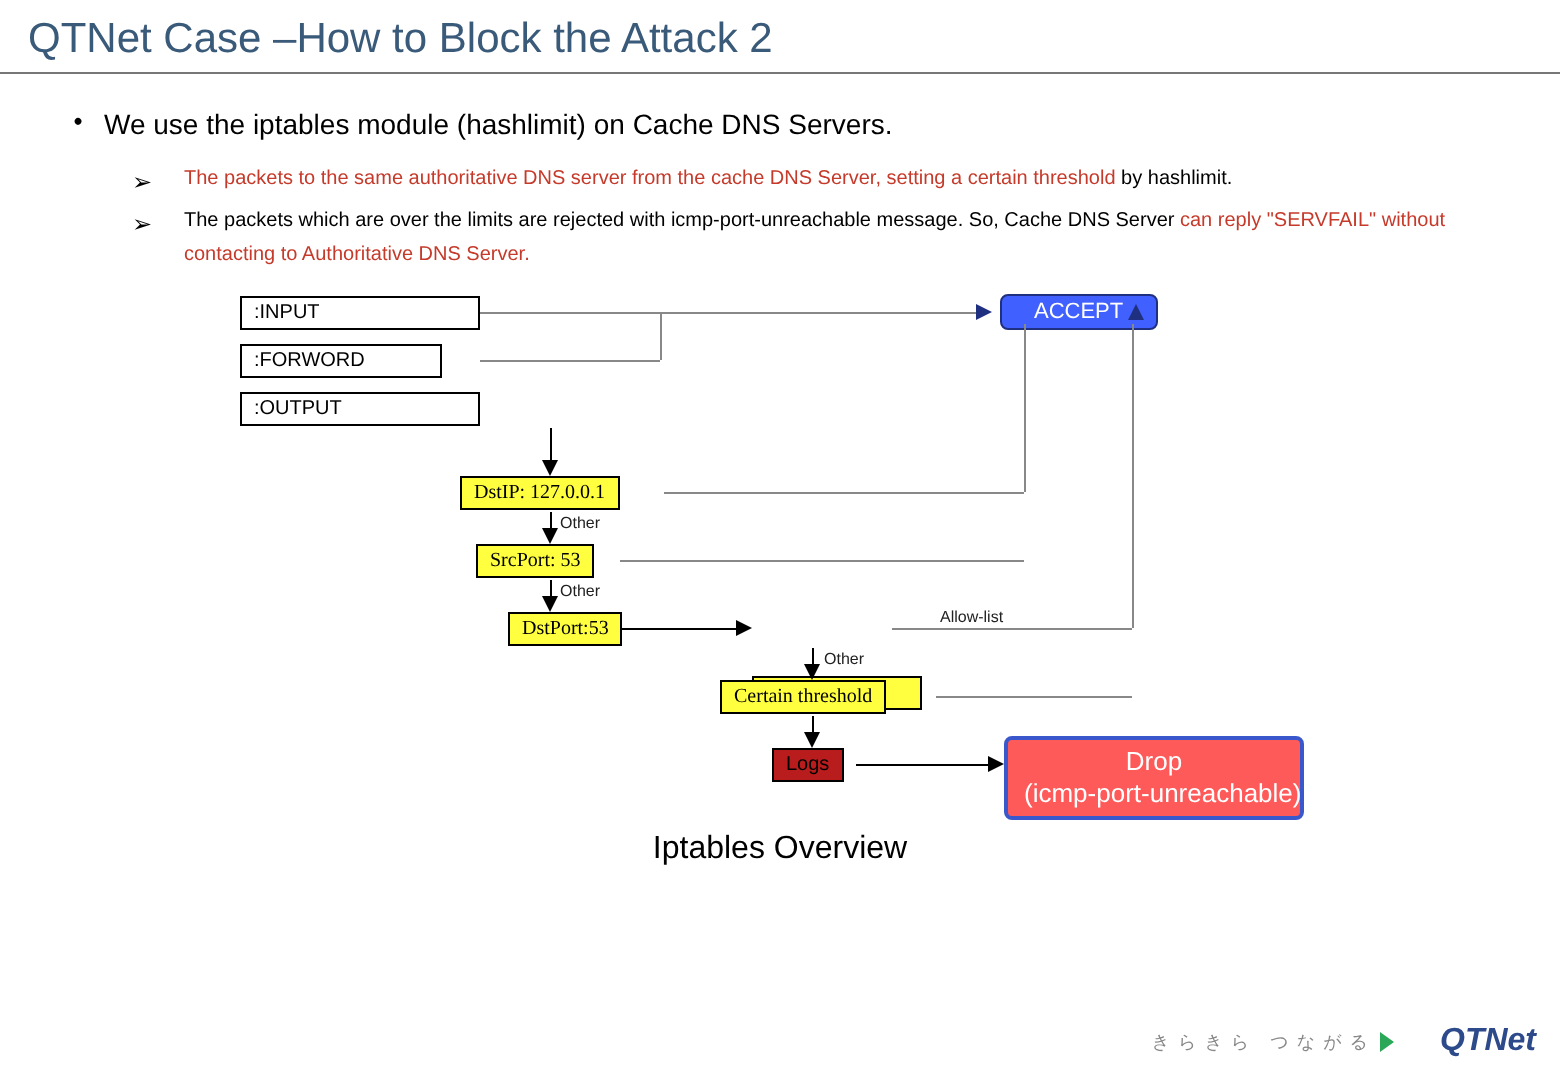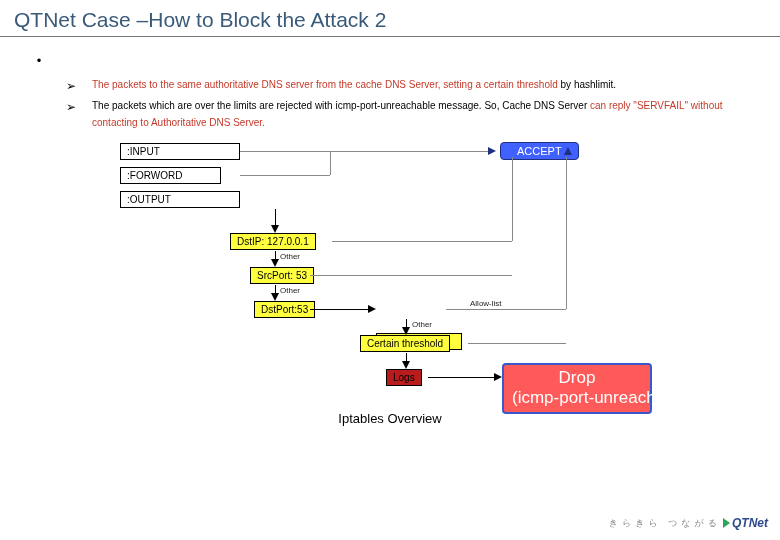--- a/index.html
+++ b/index.html
@@ -59,38 +59,38 @@
     height: 270px;
     font-size: 10px;
   }
   .box {
     position: absolute;
     border: 1px solid #000;
     background: #fff;
     padding: 2px 6px;
     white-space: nowrap;
   }
-  .box.yellow { background: #ffff40; }
+  .box.yellow { background: #ffff40; font-family: Liberation Serif, serif; }
   .box.blue {
     background: #4060ff;
     color: #fff;
     border-color: #203080;
     border-radius: 4px;
     padding: 2px 16px;
     font-size: 11px;
   }
   .box.drop {
     background: #ff5a5a;
     color: #fff;
     border: 2px solid #3a58cc;
     border-radius: 4px;
     text-align: center;
     line-height: 1.2;
     padding: 3px 8px;
-    font-size: 17px;
+    font-size: 13px;
   }
   .lbl {
     position: absolute;
     font-size: 8px;
     color: #222;
   }
   .line {
     position: absolute;
     background: #000;
   }
@@ -106,21 +106,21 @@
   .arrowD {
     position: absolute;
     width: 0; height: 0;
     border-left: 4px solid transparent;
     border-right: 4px solid transparent;
     border-top: 8px solid #000;
   }
 
   .caption {
     text-align: center;
-    font-size: 13px;
+    font-size: 16px;
     margin-top: 2px;
   }
   .pagenum {
     text-align: center;
     font-size: 11px;
     margin-top: 2px;
   }
   .footer-brand {
     position: absolute;
     right: 12px;
@@ -134,34 +134,36 @@
     color: #888;
     letter-spacing: 4px;
   }
   .tri {
     width: 0; height: 0;
     border-top: 5px solid transparent;
     border-bottom: 5px solid transparent;
     border-left: 7px solid #2aa858;
   }
   .brand {
-    font-size: 12px;
+    font-size: 16px;
     font-weight: bold;
     font-style: italic;
     color: #2d4a8a;
+    margin-left: 21px;
   }
 </style>
 </head>
 <body>
 
 <div class="title">QTNet Case  –How to Block the Attack 2</div>
 
 <div class="content">
   <div class="bullet-row">
     <div class="bullet-dot">•</div>
+    <div class="bullet-text">We use the iptables module (hashlimit) on Cache DNS Servers.</div>
   </div>
   <div class="sub-list">
     <div class="sub-row">
       <div class="sub-arrow">➢</div>
       <div class="sub-text">
         <span class="hl">The packets to the same authoritative DNS server from the cache DNS Server, setting a certain threshold</span><span> by hashlimit.</span>
       </div>
     </div>
     <div class="sub-row">
       <div class="sub-arrow">➢</div>
@@ -188,21 +190,21 @@
     <div class="arrowD" style="left:161px; top:86px;"></div>
 
     <div class="box yellow" style="left:120px; top:94px;">DstIP: 127.0.0.1</div>
     <div class="line gray" style="left:222px; top:102px; width:180px; height:1px;"></div>
     <div class="line gray" style="left:402px; top:18px; width:1px; height:84px;"></div>
 
     <div class="lbl" style="left:170px; top:113px;">Other</div>
     <div class="line" style="left:165px; top:112px; width:1px; height:12px;"></div>
     <div class="arrowD" style="left:161px; top:120px;"></div>
 
-    <div class="box yellow" style="left:140px; top:128px;">SrcPort: 53</div>
+    <div class="box yellow" style="left:128px; top:128px;">SrcPort: 53</div>
     <div class="line gray" style="left:200px; top:136px; width:202px; height:1px;"></div>
 
     <div class="lbl" style="left:170px; top:147px;">Other</div>
     <div class="line" style="left:165px; top:146px; width:1px; height:12px;"></div>
     <div class="arrowD" style="left:161px; top:154px;"></div>
 
     <div class="box yellow" style="left:144px; top:162px;">DstPort:53</div>
     <div class="line" style="left:200px; top:170px; width:60px; height:1px;"></div>
     <div class="arrowR" style="left:258px; top:166px;"></div>
     <div class="box yellow" style="left:266px; top:162px; padding-right:46px;margin-top:32px;">DSTIP:</div>

